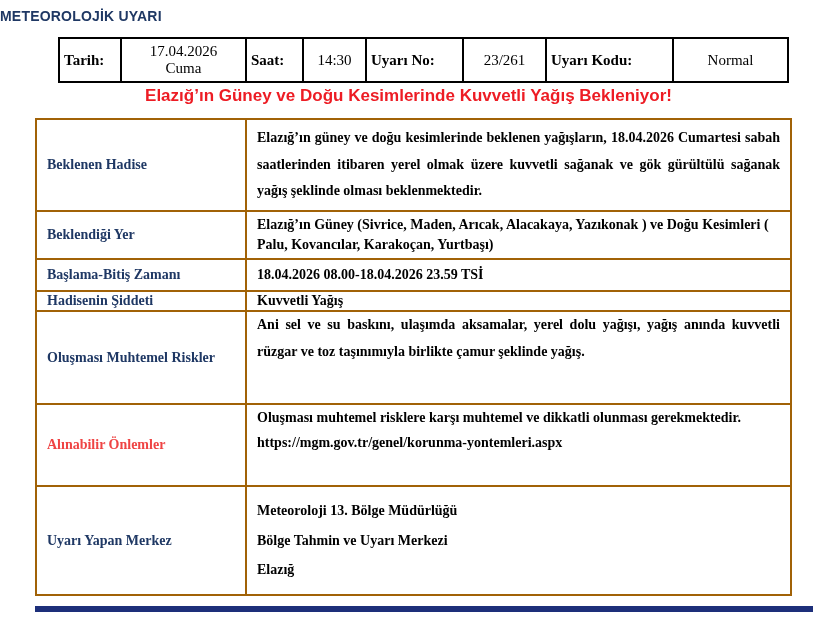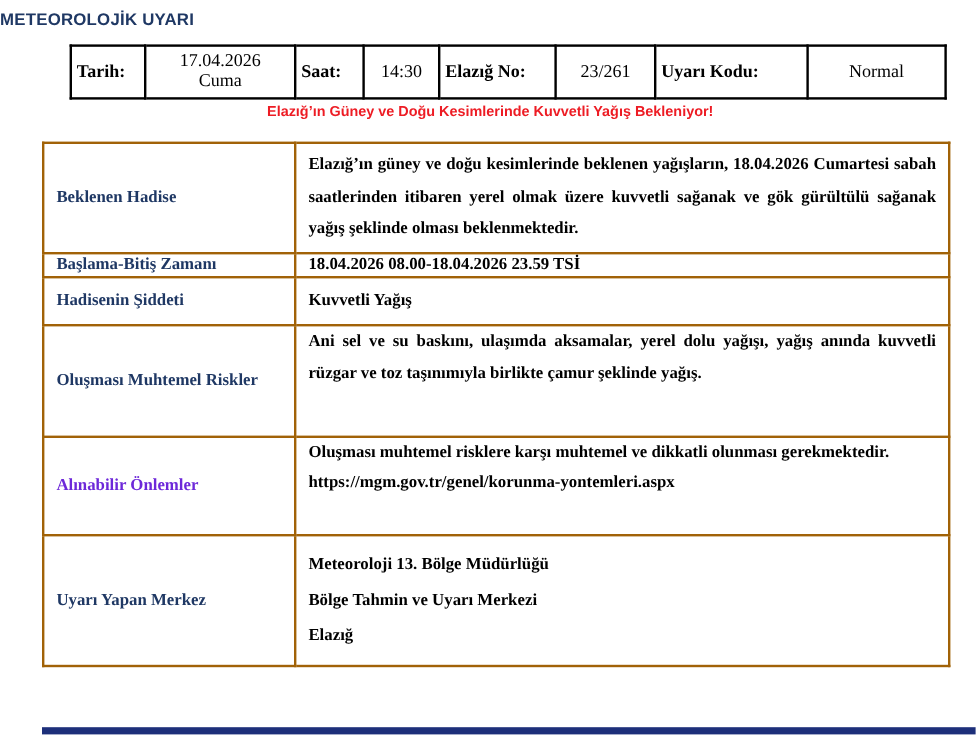--- a/index.html
+++ b/index.html
@@ -34,21 +34,21 @@
     padding: 2px 4px;
   }
   .meta-label { font-weight: bold; padding-left: 8px; }
   .meta-value { text-align: center; font-weight: normal; }
   .meta-value .line { display: block; line-height: 1.15; }
 
   .headline {
     position: absolute; top: 86px; left: 0; width: 100%;
     text-align: center;
     font-family: "Liberation Sans", sans-serif;
-    font-weight: bold; font-size: 12px;
+    font-weight: bold; font-size: 17px;
   }
 
   
   .main-table {
     position: absolute; left: 35px; top: 118px;
     width: 755px;
     border: 2px solid #000;
   }
   .main-table td {
     border: 2px solid #a16207;
@@ -92,21 +92,21 @@
   </colgroup>
   <tbody>
       <tr>
     <td class="meta-label">Tarih:</td>
     <td class="meta-value">
       <span class="line">17.04.2026</span>
       <span class="line">Cuma</span>
     </td>
     <td class="meta-label">Saat:</td>
     <td class="meta-value">14:30</td>
-    <td class="meta-label">Elazığ No:</td>
+    <td class="meta-label">Uyarı No:</td>
     <td class="meta-value">23/261</td>
     <td class="meta-label">Uyarı Kodu:</td>
     <td class="meta-value">Normal</td>
   </tr>
 </tbody>
   </table>
 
 <div class="headline" style="color:#ED1C24">Elazığ’ın Güney ve Doğu Kesimlerinde Kuvvetli Yağış Bekleniyor!</div>
 
 <table class="main-table">
@@ -114,38 +114,42 @@
       <col style="width:210px">
       <col style="width:545px">
     </colgroup>
 
   <tbody>
       <tr style="height:92px">
     <td class="label-cell" style="color:#1F3864">Beklenen Hadise</td>
     <td class="value-cell justify">Elazığ’ın güney ve doğu kesimlerinde beklenen yağışların, 18.04.2026 Cumartesi sabah saatlerinden itibaren yerel olmak üzere kuvvetli sağanak ve gök gürültülü sağanak yağış şeklinde olması beklenmektedir.</td>
   </tr>
 
+  <tr style="height:48px">
+    <td class="label-cell" style="color:#1F3864">Beklendiği Yer</td>
+    <td class="value-cell" style="line-height:1.45">Elazığ’ın Güney (Sivrice, Maden, Arıcak, Alacakaya, Yazıkonak ) ve Doğu Kesimleri ( Palu, Kovancılar, Karakoçan, Yurtbaşı)</td>
+  </tr>
 
-  <tr style="height:20px">
+  <tr style="height:32px">
     <td class="label-cell" style="color:#1F3864">Başlama-Bitiş Zamanı</td>
     <td class="value-cell">18.04.2026 08.00-18.04.2026 23.59  TSİ</td>
   </tr>
 
-  <tr style="height:40px">
+  <tr style="height:20px">
     <td class="label-cell" style="color:#1F3864">Hadisenin Şiddeti</td>
     <td class="value-cell">Kuvvetli Yağış</td>
   </tr>
 
   <tr style="height:93px">
     <td class="label-cell" style="color:#1F3864">Oluşması Muhtemel Riskler</td>
     <td class="value-cell valign-top justify">Ani sel ve su baskını, ulaşımda aksamalar, yerel dolu yağışı, yağış anında kuvvetli rüzgar ve toz taşınımıyla birlikte çamur şeklinde yağış.</td>
   </tr>
 
   <tr style="height:82px">
-    <td class="label-cell" style="color:#6d28d9">Alınabilir Önlemler</td>
+    <td class="label-cell" style="color:#ef4444">Alınabilir Önlemler</td>
     <td class="value-cell valign-top loose">
       <span class="url-line">Oluşması muhtemel risklere karşı muhtemel ve dikkatli olunması gerekmektedir.</span>
       <span class="url-line">https://mgm.gov.tr/genel/korunma-yontemleri.aspx</span>
     </td>
   </tr>
 
   <tr style="height:109px">
     <td class="label-cell" style="color:#1F3864">Uyarı Yapan Merkez</td>
     <td class="value-cell center-block">
       <span class="url-line">Meteoroloji 13. Bölge Müdürlüğü</span>

